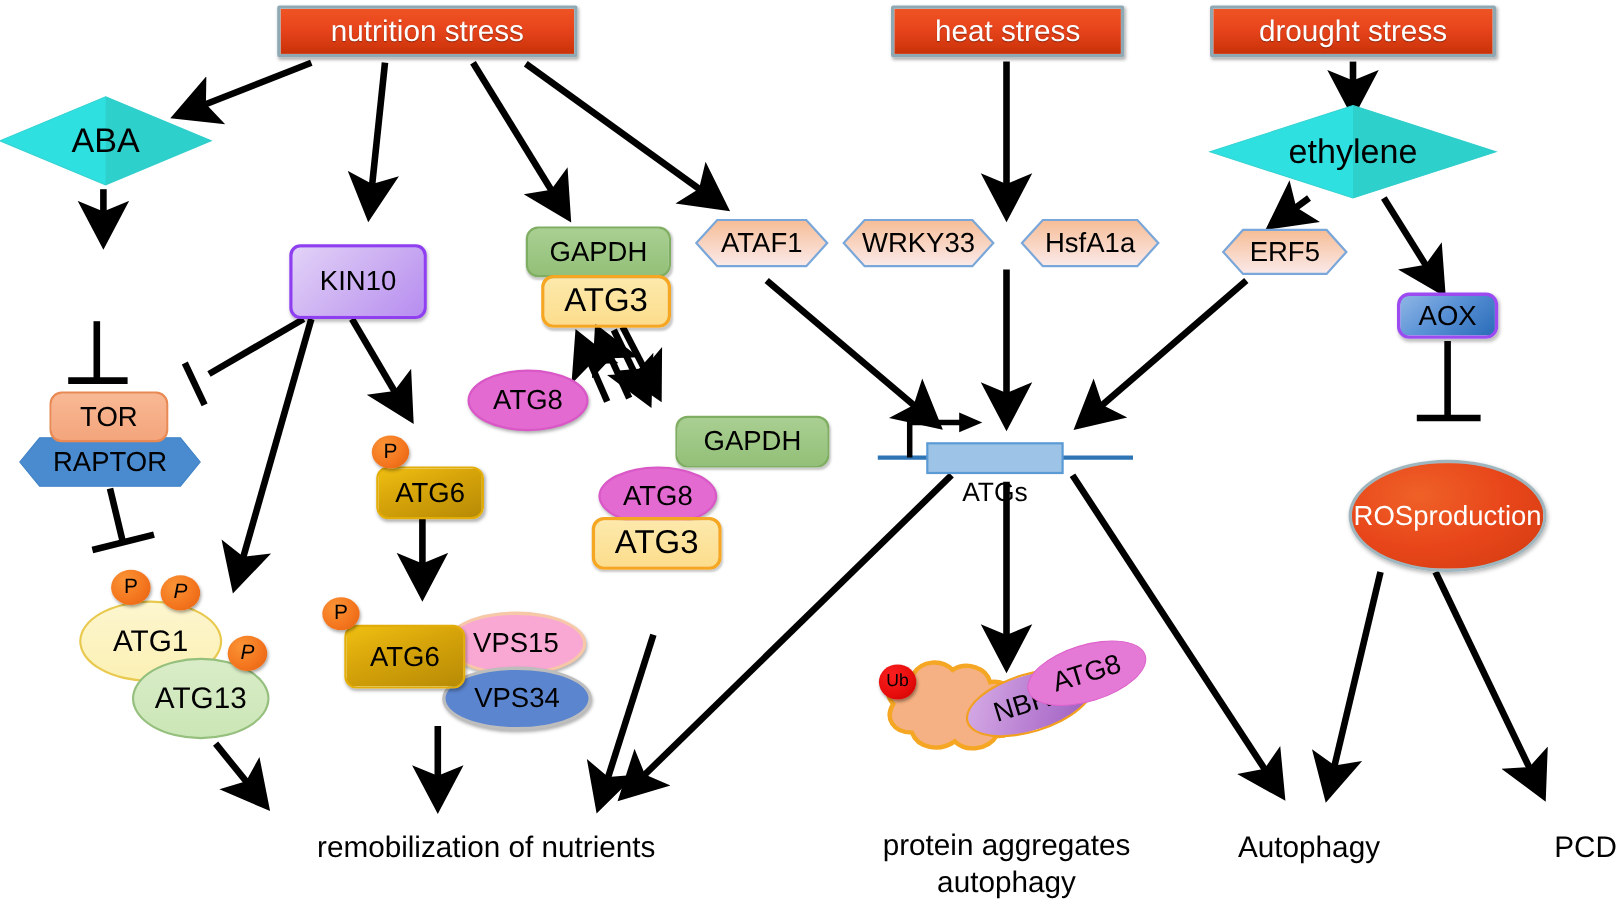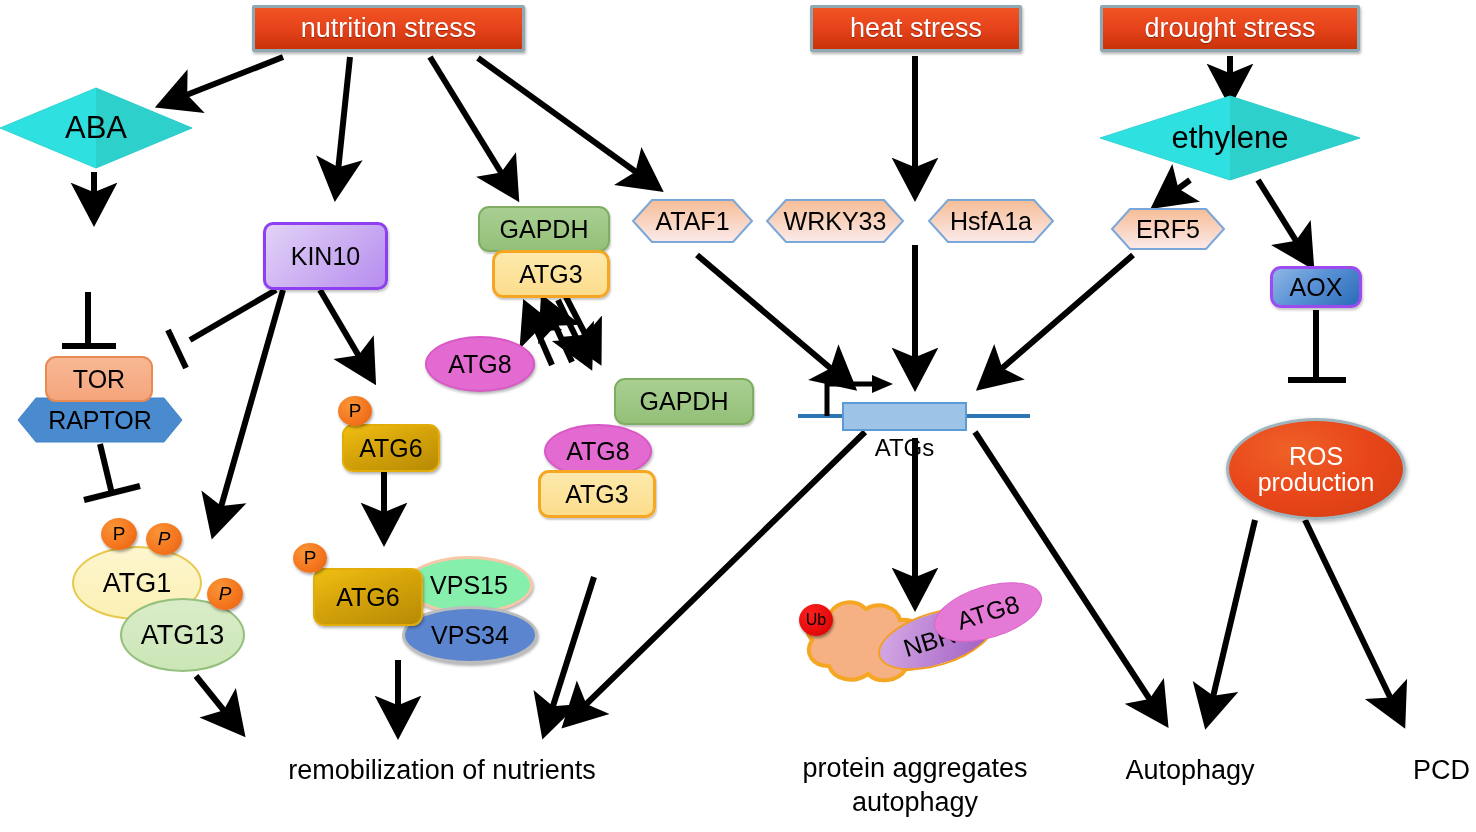--- a/index.html
+++ b/index.html
@@ -43,21 +43,21 @@
   }
   
   .gapdh{
     background:linear-gradient(180deg,#a9cf92 0%,#93c078 100%);
     border:2px solid #7fae62;border-radius:11px;color:#000;font-size:25px;
     box-shadow:1px 2px 2px rgba(0,0,0,.22);
   }
   
   .atg3{
     background:linear-gradient(180deg,#fde9ac 0%,#fcdd8c 100%);
-    border:3px solid #f5a623;border-radius:11px;color:#000;font-size:25px;
+    border:3px solid #f5a623;border-radius:11px;color:#000;font-size:30px;
     box-shadow:1px 2px 2px rgba(0,0,0,.22);
   }
   
   .atg6{
     background:linear-gradient(160deg,#f0bf12 0%,#d8a60a 40%,#b78a05 100%);
     border:2px solid #e2ad08;border-radius:11px;color:#000;font-size:25px;
     box-shadow:1px 2px 3px rgba(0,0,0,.3);
   }
   
   .ellipse{border-radius:50%;}
@@ -67,31 +67,31 @@
   }
   .atg1{
     background:linear-gradient(180deg,#fdf6cf 0%,#fbf0b4 100%);
     border:2px solid #e8c94e;color:#000;font-size:27px;
   }
   .atg13{
     background:linear-gradient(180deg,#d9ecc8 0%,#cbe6b6 100%);
     border:2px solid #94bf7c;color:#000;font-size:27px;
   }
   .vps15{
-    background:#86efac;border:3px solid #f7c8a8;color:#000;font-size:25px;
+    background:#f9a8d4;border:3px solid #f7c8a8;color:#000;font-size:25px;
     box-shadow:1px 2px 3px rgba(0,0,0,.3);
   }
   .vps34{
     background:#5b85cf;border:3px solid #bdbdbd;color:#000;font-size:25px;
     box-shadow:1px 2px 3px rgba(0,0,0,.3);
   }
   .ros{
     background:radial-gradient(ellipse at 35% 30%,#ef6127 0%,#e8461a 50%,#d13b10 100%);
     border:3px solid #9fb6bf;color:#ffffff;font-size:25px;border-radius:50%;
-    box-shadow:1px 2px 4px rgba(0,0,0,.3);flex-direction:column;
+    box-shadow:1px 2px 4px rgba(0,0,0,.3);flex-direction:row;
   }
   .phos{
     background:radial-gradient(circle at 35% 30%,#fb9436 0%,#f3741d 60%,#e05f12 100%);
     border-radius:50%;color:#000;font-size:19px;font-style:italic;
     box-shadow:1px 2px 3px rgba(0,0,0,.35);
   }
   .phos.upright{font-style:normal;}
   .ub{
     background:radial-gradient(circle at 35% 30%,#fb2020 0%,#e60c0c 60%,#c40000 100%);
     border-radius:50%;color:#000;font-size:16px;

